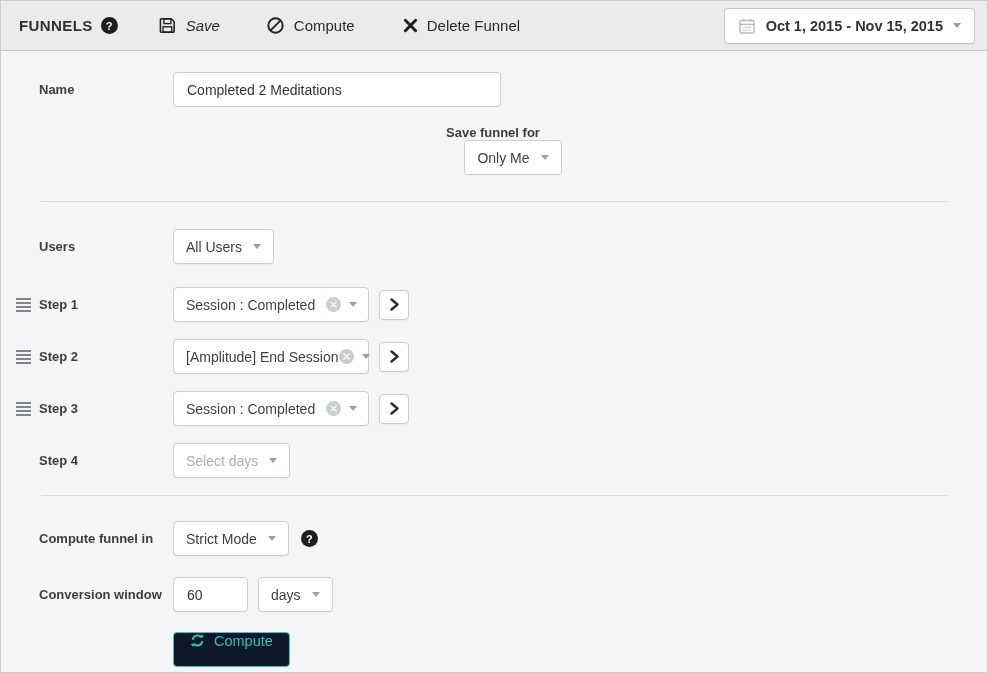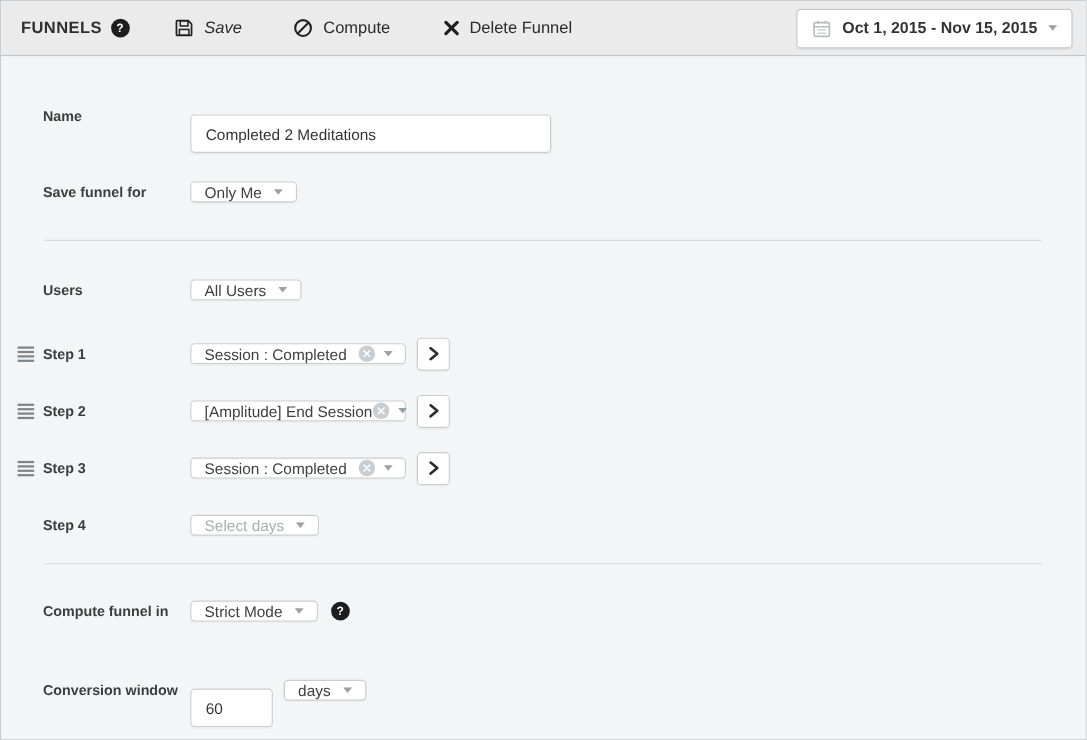--- a/index.html
+++ b/index.html
@@ -102,21 +102,21 @@
     padding-left: 38px;
   }
   .row .field-label {
     width: 134px;
     flex: none;
     font-size: 13px;
     font-weight: 700;
     color: #3d3d3d;
   }
   .row-name { margin-top: 21px; }
-  .row-savefor { margin-top: 18px; }
+  .row-savefor { margin-top: 18px; flex-direction: column; }
   .divider {
     border: none;
     border-top: 1px solid #d7d9da;
     margin: 26px 40px 0 40px;
   }
   .divider-2 { margin-top: 17px; }
   .row-users { margin-top: 27px; }
   .row-step-first { margin-top: 23px; }
   .row-step { margin-top: 17px; }
   .row-mode { margin-top: 25px; }
@@ -127,29 +127,28 @@
     height: 35px;
     background: #fff;
     border: 1px solid #c9ced1;
     border-radius: 4px;
     padding: 0 13px;
     font-size: 14px;
     color: #333;
     font-family: inherit;
     outline: none;
     box-shadow: 0 1px 1px rgba(0,0,0,0.03);
-    margin-top: 32px;
   }
   .name-input { width: 328px; }
   .num-input { width: 75px; }
 
   .select {
     display: inline-flex;
     align-items: center;
-    height: 19px;
+    height: 35px;
     background: #fff;
     border: 1px solid #c9ced1;
     border-radius: 4px;
     padding: 0 12px;
     font-size: 14px;
     color: #3f3f3f;
     cursor: pointer;
     box-shadow: 0 1px 1px rgba(0,0,0,0.03);
   }
   .select .sel-text { margin-right: 11px; white-space: nowrap; }

